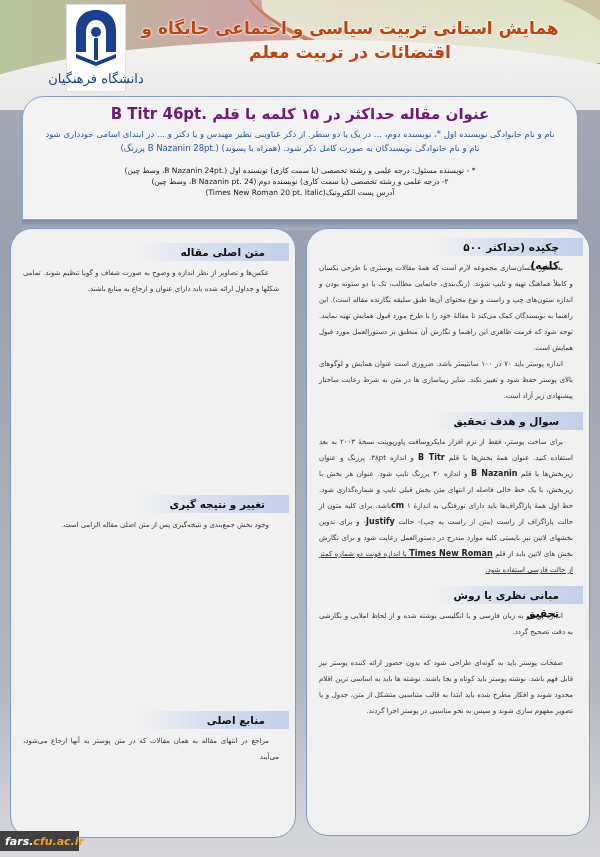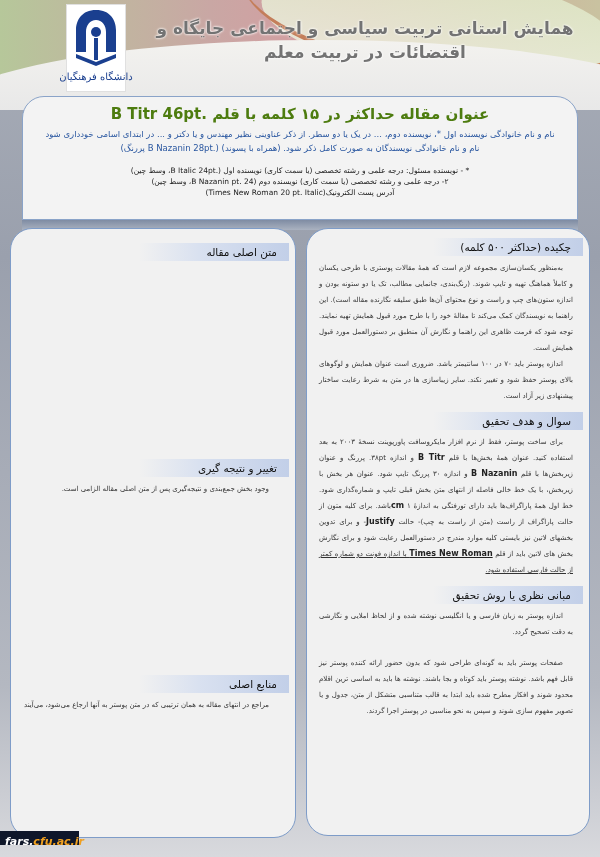--- a/index.html
+++ b/index.html
@@ -22,62 +22,62 @@
   }
   .swoosh3 {
     position:absolute; left:260px; top:-30px; width:360px; height:110px;
     border-radius:50%; background: linear-gradient(180deg,#dfe8c7,#eef1e2); opacity:.85; transform:rotate(8deg);
   }
   .logo {
     position:absolute; left:66px; top:4px; width:58px; height:86px; background:#fff;
     border:1px solid #e0e0e0; display:flex; flex-direction:column; align-items:center;
   }
   .logo svg { margin-top:3px; }
-  .logo .logo-text { font-size:10px; color:#1a3f8f; font-family:"DejaVu Serif", serif; margin-top:1px; white-space:nowrap; }
+  .logo .logo-text { font-size:13px; color:#1a3f8f; font-family:"DejaVu Serif", serif; margin-top:1px; white-space:nowrap; }
   .conf-title {
-    position:absolute; right:25px; top:16px; width:420px; text-align:center; direction:rtl;
+    position:absolute; right:40px; top:16px; width:420px; text-align:center; direction:rtl;
     font-family:"DejaVu Sans", sans-serif; font-weight:bold; font-size:17px; line-height:24px;
-    color:#737373; text-shadow: 0 0 3px #fff, 0 0 2px #fff;
+    color:#c2410c; text-shadow: 0 0 3px #fff, 0 0 2px #fff;
   }
   .title-box {
     position:absolute; left:22px; top:96px; width:556px; height:124px;
     background:#f3f3f3; border:1px solid #8aa3c8; border-radius:22px 22px 0 0;
     box-sizing:border-box; direction:rtl; text-align:center;
   }
-  .title-box .paper-title { font-weight:bold; font-size:15px; margin-top:8px; color:#4d7c0f; }
+  .title-box .paper-title { font-weight:bold; font-size:15px; margin-top:8px; color:#701a75; }
   .title-box .spacer-line { font-size:8.5px; color:#2a57a0; margin-top:4px; }
   .title-box .authors { font-size:8.5px; color:#2a57a0; line-height:14px; margin:4px 20px 0 20px; }
   .title-box .affil { font-size:7.5px; color:#222; line-height:11px; margin-top:10px; }
   .title-box .affil div { }
   .bar {
     position:absolute; left:22px; top:220px; width:556px; height:10px;
     background: linear-gradient(180deg,#7f8ca3,#aab2c0);
   }
   .col {
     position:absolute; top:228px; height:834px; background:#f1f1f1;
     border:1px solid #7e9cc8; border-radius:22px 22px 22px 22px; box-sizing:border-box;
     direction:rtl; overflow:hidden;
   }
   .col.right { left:306px; width:284px; height:608px; }
   .col.left  { left:10px; width:286px; height:610px; }
   .sec-head {
     position:relative; margin-right:6px; height:18px; line-height:18px;
     background: linear-gradient(270deg,#c2cfe8 0%, #d9e1f0 60%, rgba(241,241,241,0) 100%);
-    font-weight:normal; font-size:10.5px; color:#111; padding-right:12px; box-sizing:border-box;
+    font-weight:bold; font-size:10.5px; color:#111; padding-right:24px; box-sizing:border-box;
   }
   .col.right .sec-head { width:150px; }
   .col.left  .sec-head { width:150px; }
   .para {
     font-size:7px; line-height:16px; color:#333; text-align:justify; margin:4px 16px 0 12px;
     text-indent:10px;
   }
   .para .latin { font-weight:bold; color:#222; font-size:8px; }
   .para .u { text-decoration:underline; }
   .footer-badge {
-    position:absolute; left:0; top:831px; width:79px; height:14px; background:#0f172a;
+    position:absolute; left:0; top:831px; width:79px; height:20px; background:#404040;
     color:#fff; font-weight:bold; font-style:italic; font-size:11px; line-height:21px; padding-left:5px; box-sizing:border-box;
     font-family:"DejaVu Sans", sans-serif;
   }
   .footer-badge .domain-a { color:#fff; }
   .footer-badge .domain-b { color:#f0a020; }
 </style>
 </head>
 <body>
 
 <div class="header-bg">
@@ -102,21 +102,21 @@
   <div>اقتضائات در تربیت معلم</div>
 </div>
 
 <div class="title-box">
   <div class="paper-title">عنوان مقاله حداکثر در ۱۵ کلمه با قلم .B Titr 46pt</div>
   <div class="authors">
     <div>نام و نام خانوادگی نویسنده اول *، نویسنده دوم، ... در یک یا دو سطر. از ذکر عناوینی نظیر مهندس و یا دکتر و ... در ابتدای اسامی خودداری شود</div>
     <div>نام و نام خانوادگی نویسندگان به صورت کامل ذکر شود. (همراه با پسوند) (.B Nazanin 28pt پررنگ)</div>
   </div>
   <div class="affil">
-    <div>* - نویسنده مسئول: درجه علمی و رشته تخصصی (یا سمت کاری) نویسنده اول (.B Italic 24pt، وسط چین)</div>
+    <div>* - نویسنده مسئول: درجه علمی و رشته تخصصی (یا سمت کاری) نویسنده اول (.B Nazanin 24pt، وسط چین)</div>
     <div>۲- درجه علمی و رشته تخصصی (یا سمت کاری) نویسنده دوم (B Nazanin pt. 24، وسط چین)</div>
     <div>آدرس پست الکترونیک(Times New Roman 20 pt. Italic)</div>
   </div>
 </div>
 
 <div class="bar"></div>
 
 <div class="col right">
   <div style="height:9px"></div>
   <div class="sec-head">چکیده (حداکثر ۵۰۰ کلمه)</div>
@@ -129,25 +129,26 @@
 
   <div style="height:8px"></div>
   <div class="sec-head">مبانی نظری یا روش تحقیق</div>
   <p class="para">اندازه پوستر به زبان فارسی و یا انگلیسی نوشته شده و از لحاظ املایی و نگارشی به دقت تصحیح گردد.</p>
   <p class="para" style="margin-top:15px">صفحات پوستر باید به گونه‌ای طراحی شود که بدون حضور ارائه کننده پوستر نیز قابل فهم باشد. نوشته پوستر باید کوتاه و بجا باشند. نوشته ها باید به اساسی ترین اقلام محدود شوند و افکار مطرح شده باید ابتدا به قالب متناسبی متشکل از متن، جدول و یا تصویر مفهوم سازی شوند و سپس به نحو مناسبی در پوستر اجرا گردند.</p>
 </div>
 
 <div class="col left">
   <div style="height:14px"></div>
   <div class="sec-head">متن اصلی مقاله</div>
+  <p class="para">عکس‌ها و تصاویر از نظر اندازه و وضوح به صورت شفاف و گویا تنظیم شوند. تمامی شکلها و جداول ارائه شده باید دارای عنوان و ارجاع به منابع باشند.</p>
 
   <div style="height:198px"></div>
   <div class="sec-head">تغییر و نتیجه گیری</div>
   <p class="para">وجود بخش جمع‌بندی و نتیجه‌گیری پس از متن اصلی مقاله الزامی است.</p>
 
   <div style="height:178px"></div>
   <div class="sec-head">منابع اصلی</div>
-  <p class="para">مراجع در انتهای مقاله به همان ترتیبی که در متن پوستر به آنها ارجاع می‌شود، می‌آیند</p>
+  <p class="para">مراجع در انتهای مقاله به همان مقالات که در متن پوستر به آنها ارجاع می‌شود، می‌آیند</p>
 </div>
 
 <div class="footer-badge">
   <span class="domain-a">fars.</span><span class="domain-b">cfu.ac.ir</span>
 </div>
 
 </body></html>

